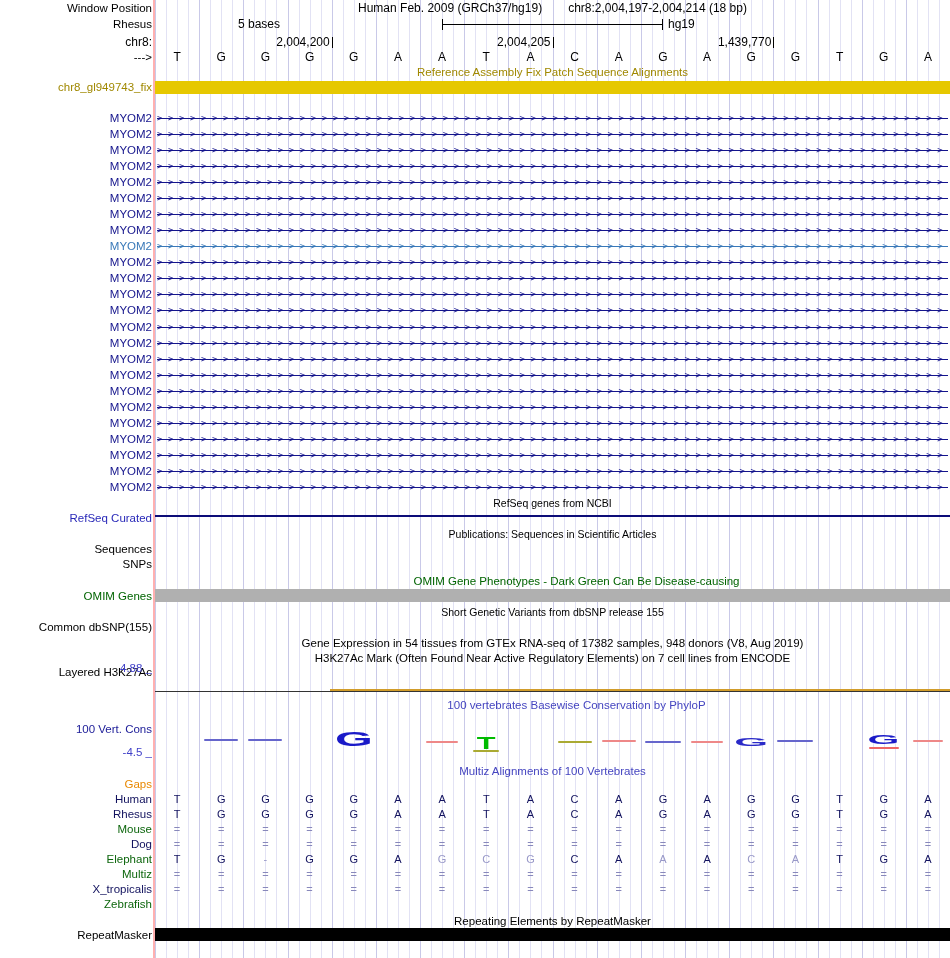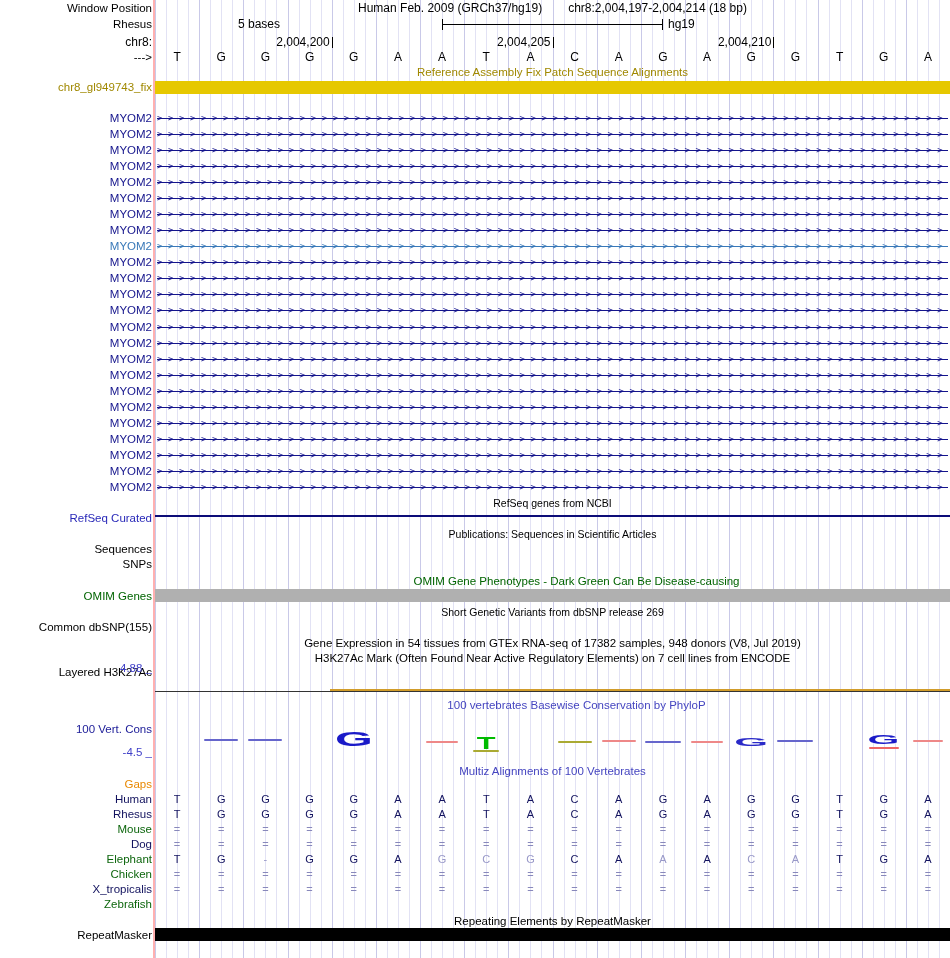--- a/index.html
+++ b/index.html
@@ -114,21 +114,21 @@
   <div class="tickline" style="left:662px;top:19px;height:11px"></div>
   <div class="abs" style="left:668px;top:17px;font-size:12px;line-height:14px">hg19</div>
 
   <div class="lbl" style="top:35px;font-size:12px">chr8:</div>
   <div id="ruler-ticks">
       <div style="position: absolute; left: 331.667px; top: 37px; width: 1px; height: 11px; background: rgb(0, 0, 0);"></div>
       <div style="position: absolute; left: 239.667px; top: 35px; width: 90px; text-align: right; font-size: 12px; line-height: 14px;">2,004,200</div>
       <div style="position: absolute; left: 552.5px; top: 37px; width: 1px; height: 11px; background: rgb(0, 0, 0);"></div>
       <div style="position: absolute; left: 460.5px; top: 35px; width: 90px; text-align: right; font-size: 12px; line-height: 14px;">2,004,205</div>
       <div style="position: absolute; left: 773.333px; top: 37px; width: 1px; height: 11px; background: rgb(0, 0, 0);"></div>
-      <div style="position: absolute; left: 681.333px; top: 35px; width: 90px; text-align: right; font-size: 12px; line-height: 14px;">2,004,210</div>
+      <div style="position: absolute; left: 681.333px; top: 35px; width: 90px; text-align: right; font-size: 12px; line-height: 14px;">1,439,770</div>
     </div>
 
   <div class="lbl" style="top:50px">---&gt;</div>
   <div id="seq-row">
       <div style="position: absolute; left: 155.083px; top: 50px; width: 44px; text-align: center; font-size: 12px; line-height: 14px; color: rgb(0, 0, 0);">T</div>
       <div style="position: absolute; left: 199.25px; top: 50px; width: 44px; text-align: center; font-size: 12px; line-height: 14px; color: rgb(0, 0, 0);">G</div>
       <div style="position: absolute; left: 243.417px; top: 50px; width: 44px; text-align: center; font-size: 12px; line-height: 14px; color: rgb(0, 0, 0);">G</div>
       <div style="position: absolute; left: 287.583px; top: 50px; width: 44px; text-align: center; font-size: 12px; line-height: 14px; color: rgb(0, 0, 0);">G</div>
       <div style="position: absolute; left: 331.75px; top: 50px; width: 44px; text-align: center; font-size: 12px; line-height: 14px; color: rgb(0, 0, 0);">G</div>
       <div style="position: absolute; left: 375.917px; top: 50px; width: 44px; text-align: center; font-size: 12px; line-height: 14px; color: rgb(0, 0, 0);">A</div>
@@ -278,24 +278,24 @@
   <div class="bar" style="top: 515px; height: 2px; background: rgb(12, 12, 120);"></div>
 
   <div class="ct ct-sm" style="top:527px">Publications: Sequences in Scientific Articles</div>
   <div class="lbl" style="top:542px">Sequences</div>
   <div class="lbl" style="top:557px">SNPs</div>
 
   <div class="ct" style="top: 574px; color: rgb(0, 100, 0); padding-left: 24px;">OMIM Gene Phenotypes - Dark Green Can Be Disease-causing</div>
   <div class="lbl" style="top: 589px; color: rgb(0, 100, 0);">OMIM Genes</div>
   <div class="bar" style="top: 589px; height: 13px; background: rgb(176, 176, 176);"></div>
 
-  <div class="ct ct-sm" style="top:605px">Short Genetic Variants from dbSNP release 269</div>
+  <div class="ct ct-sm" style="top:605px">Short Genetic Variants from dbSNP release 155</div>
   <div class="lbl" style="top:620px">Common dbSNP(155)</div>
 
-  <div class="ct" style="top:636px">Gene Expression in 54 tissues from GTEx RNA-seq of 17382 samples, 948 donors (V8, Jul 2019)</div>
+  <div class="ct" style="top:636px">Gene Expression in 54 tissues from GTEx RNA-seq of 17382 samples, 948 donors (V8, Aug 2019)</div>
   <div class="ct" style="top:651px">H3K27Ac Mark (Often Found Near Active Regulatory Elements) on 7 cell lines from ENCODE</div>
   <div class="lbl" style="top:665px">Layered H3K27Ac</div>
   <div class="abs" id="h3k-dark" style="left: 155px; top: 691px; width: 795px; height: 1px; background: rgb(51, 51, 51);"></div>
   <div class="abs" id="h3k-orange" style="left: 330px; top: 689px; width: 620px; height: 2px; background: rgb(209, 156, 42);"></div>
 
   <div class="lbl" id="phylop-max" style="top: 661px; color: rgb(62, 62, 200);">4.88 _</div>
   <div class="ct" id="phylop-title" style="top: 698px; color: rgb(69, 69, 192); margin-left: 24px;">100 vertebrates Basewise Conservation by PhyloP</div>
   <div class="lbl" id="vertcons" style="top: 722px; color: rgb(32, 32, 154);">100 Vert. Cons</div>
   <div class="lbl" id="phylop-min" style="top: 745px; color: rgb(62, 62, 200);">-4.5 _</div>
   <div id="phylop-marks">
@@ -415,21 +415,21 @@
       <div class="cell" style="left: 508.417px; top: 852px; color: rgb(152, 152, 200);">G</div>
       <div class="cell" style="left: 552.583px; top: 852px; color: rgb(18, 18, 94);">C</div>
       <div class="cell" style="left: 596.75px; top: 852px; color: rgb(18, 18, 94);">A</div>
       <div class="cell" style="left: 640.917px; top: 852px; color: rgb(152, 152, 200);">A</div>
       <div class="cell" style="left: 685.083px; top: 852px; color: rgb(18, 18, 94);">A</div>
       <div class="cell" style="left: 729.25px; top: 852px; color: rgb(152, 152, 200);">C</div>
       <div class="cell" style="left: 773.417px; top: 852px; color: rgb(152, 152, 200);">A</div>
       <div class="cell" style="left: 817.583px; top: 852px; color: rgb(18, 18, 94);">T</div>
       <div class="cell" style="left: 861.75px; top: 852px; color: rgb(18, 18, 94);">G</div>
       <div class="cell" style="left: 905.917px; top: 852px; color: rgb(18, 18, 94);">A</div>
-      <div style="position: absolute; left: 0px; top: 867px; width: 152px; text-align: right; font-size: 11.5px; line-height: 14px; color: rgb(13, 102, 13); white-space: nowrap;">Chicken</div>
+      <div style="position: absolute; left: 0px; top: 867px; width: 152px; text-align: right; font-size: 11.5px; line-height: 14px; color: rgb(13, 102, 13); white-space: nowrap;">Multiz</div>
       <div class="cell" style="left: 155.083px; top: 867px; color: rgb(136, 136, 187);">=</div>
       <div class="cell" style="left: 199.25px; top: 867px; color: rgb(136, 136, 187);">=</div>
       <div class="cell" style="left: 243.417px; top: 867px; color: rgb(136, 136, 187);">=</div>
       <div class="cell" style="left: 287.583px; top: 867px; color: rgb(136, 136, 187);">=</div>
       <div class="cell" style="left: 331.75px; top: 867px; color: rgb(136, 136, 187);">=</div>
       <div class="cell" style="left: 375.917px; top: 867px; color: rgb(136, 136, 187);">=</div>
       <div class="cell" style="left: 420.083px; top: 867px; color: rgb(136, 136, 187);">=</div>
       <div class="cell" style="left: 464.25px; top: 867px; color: rgb(136, 136, 187);">=</div>
       <div class="cell" style="left: 508.417px; top: 867px; color: rgb(136, 136, 187);">=</div>
       <div class="cell" style="left: 552.583px; top: 867px; color: rgb(136, 136, 187);">=</div>

